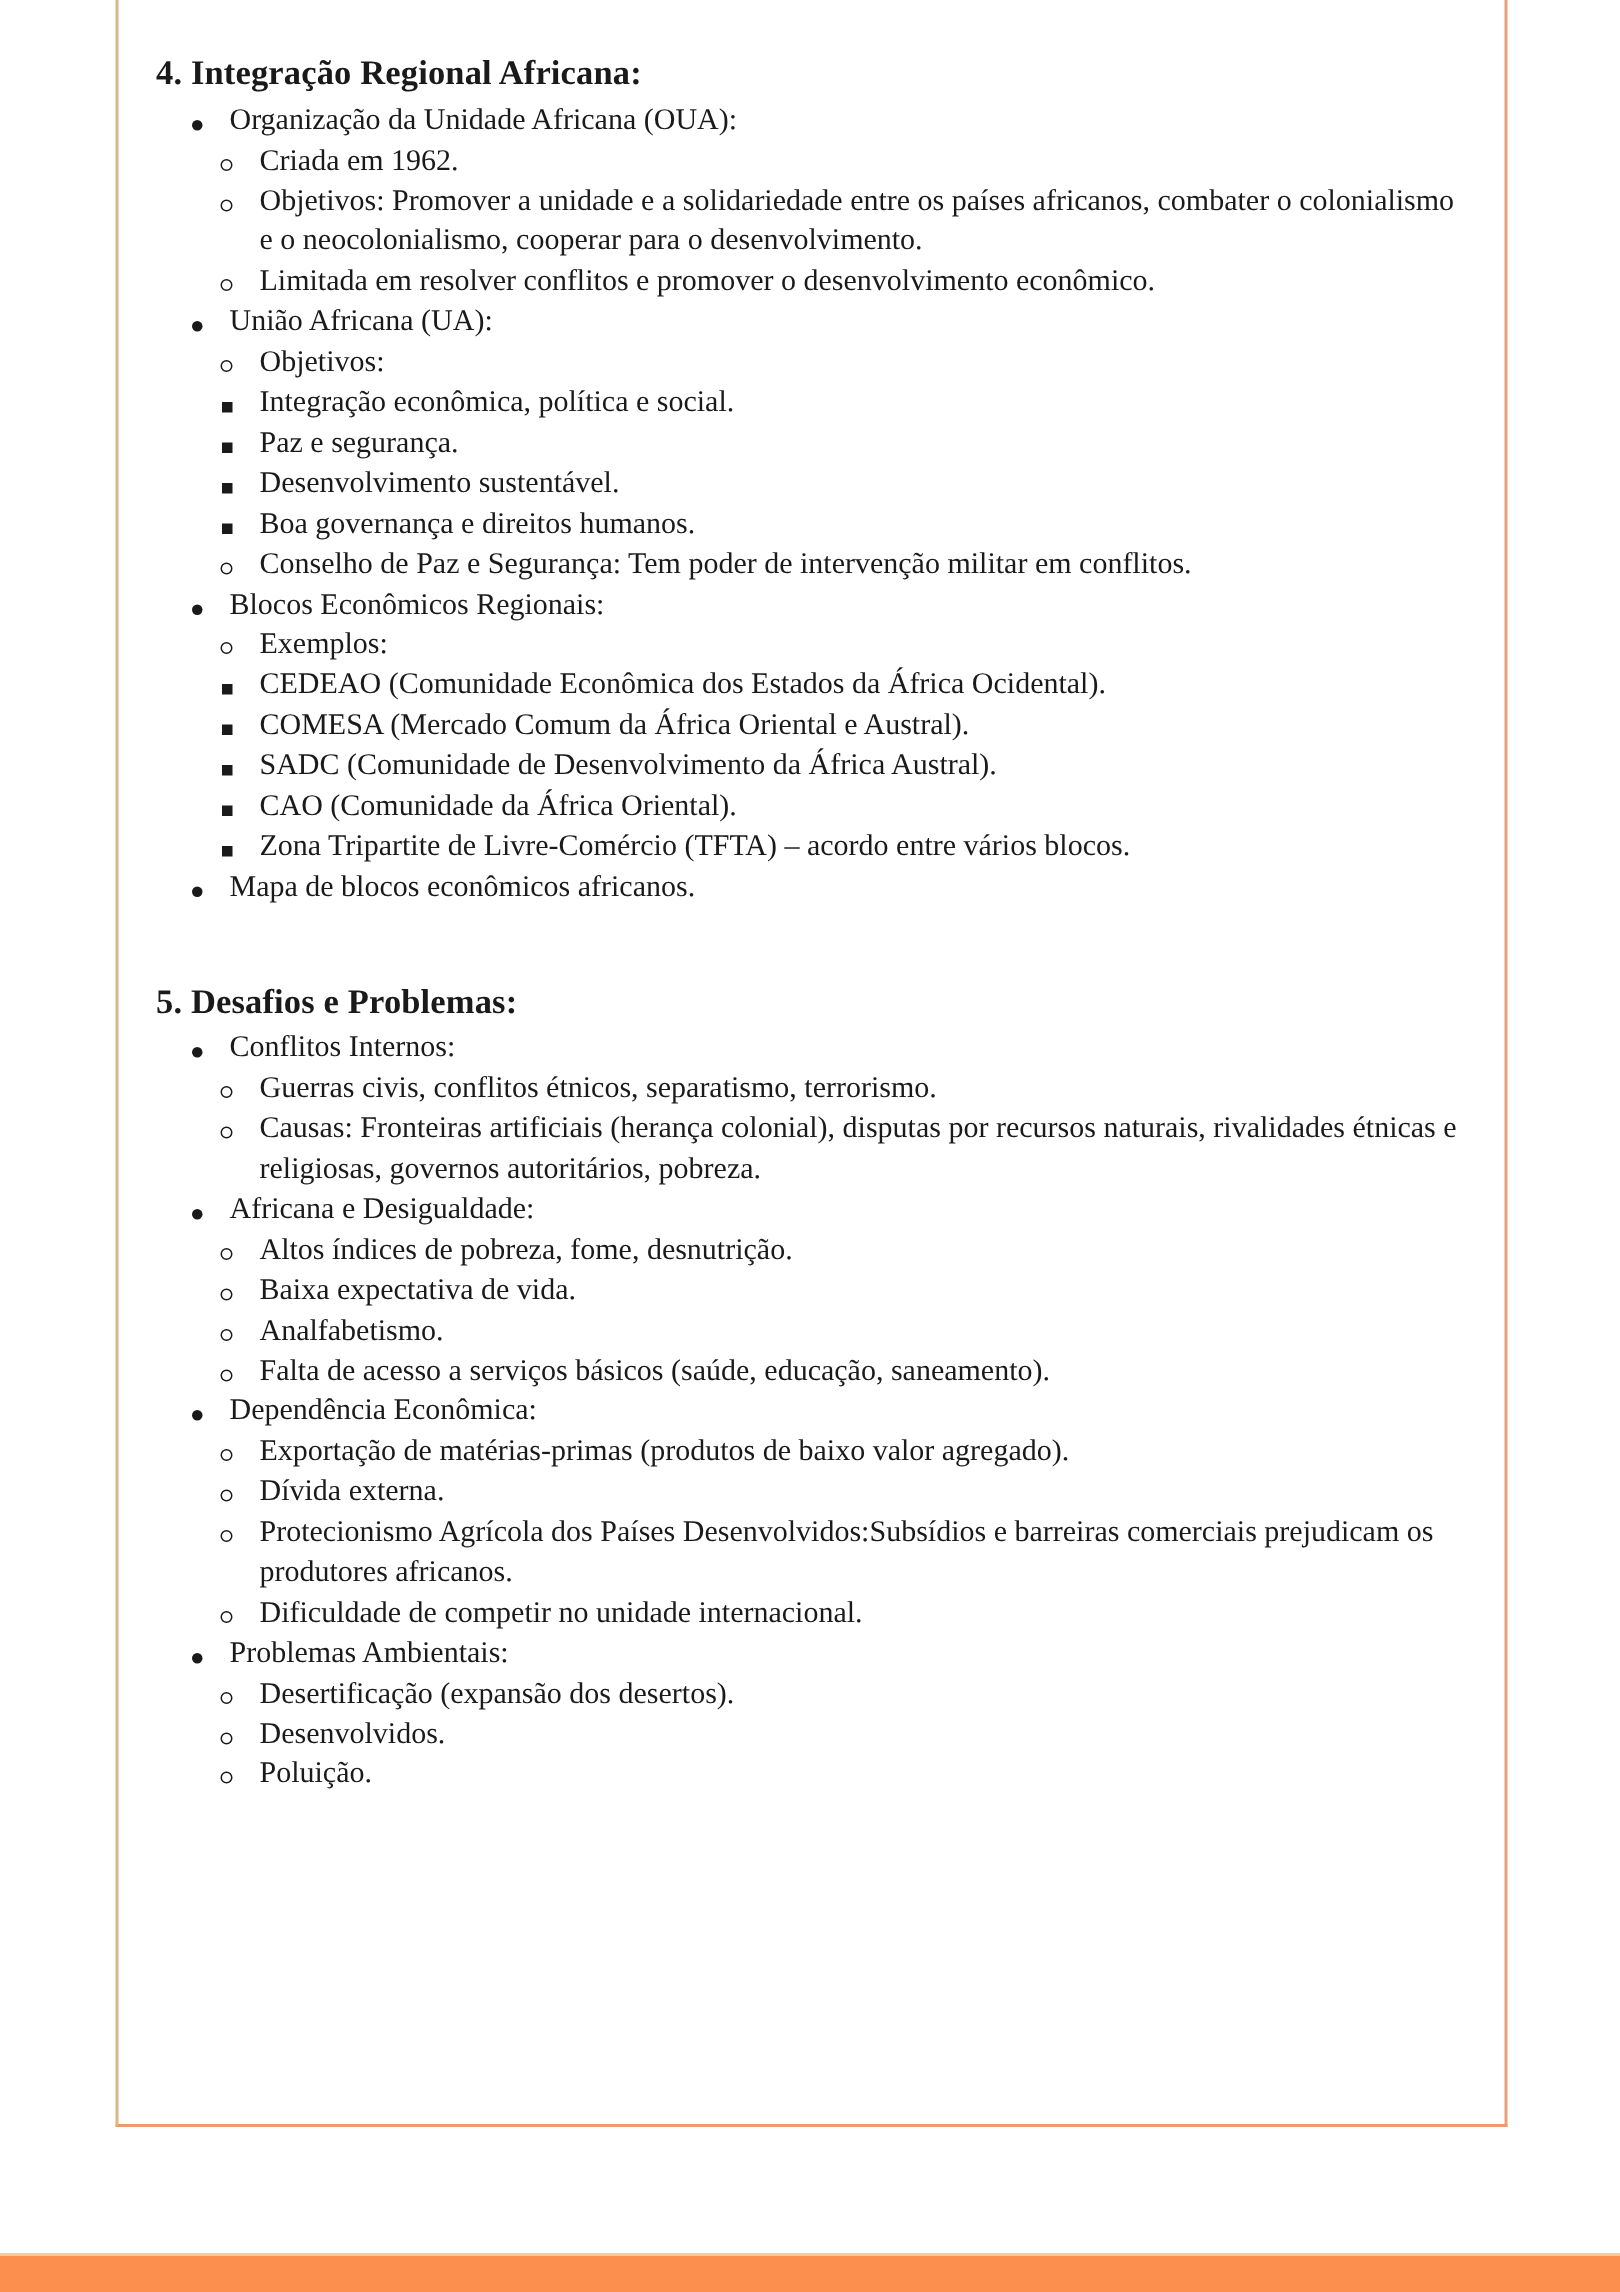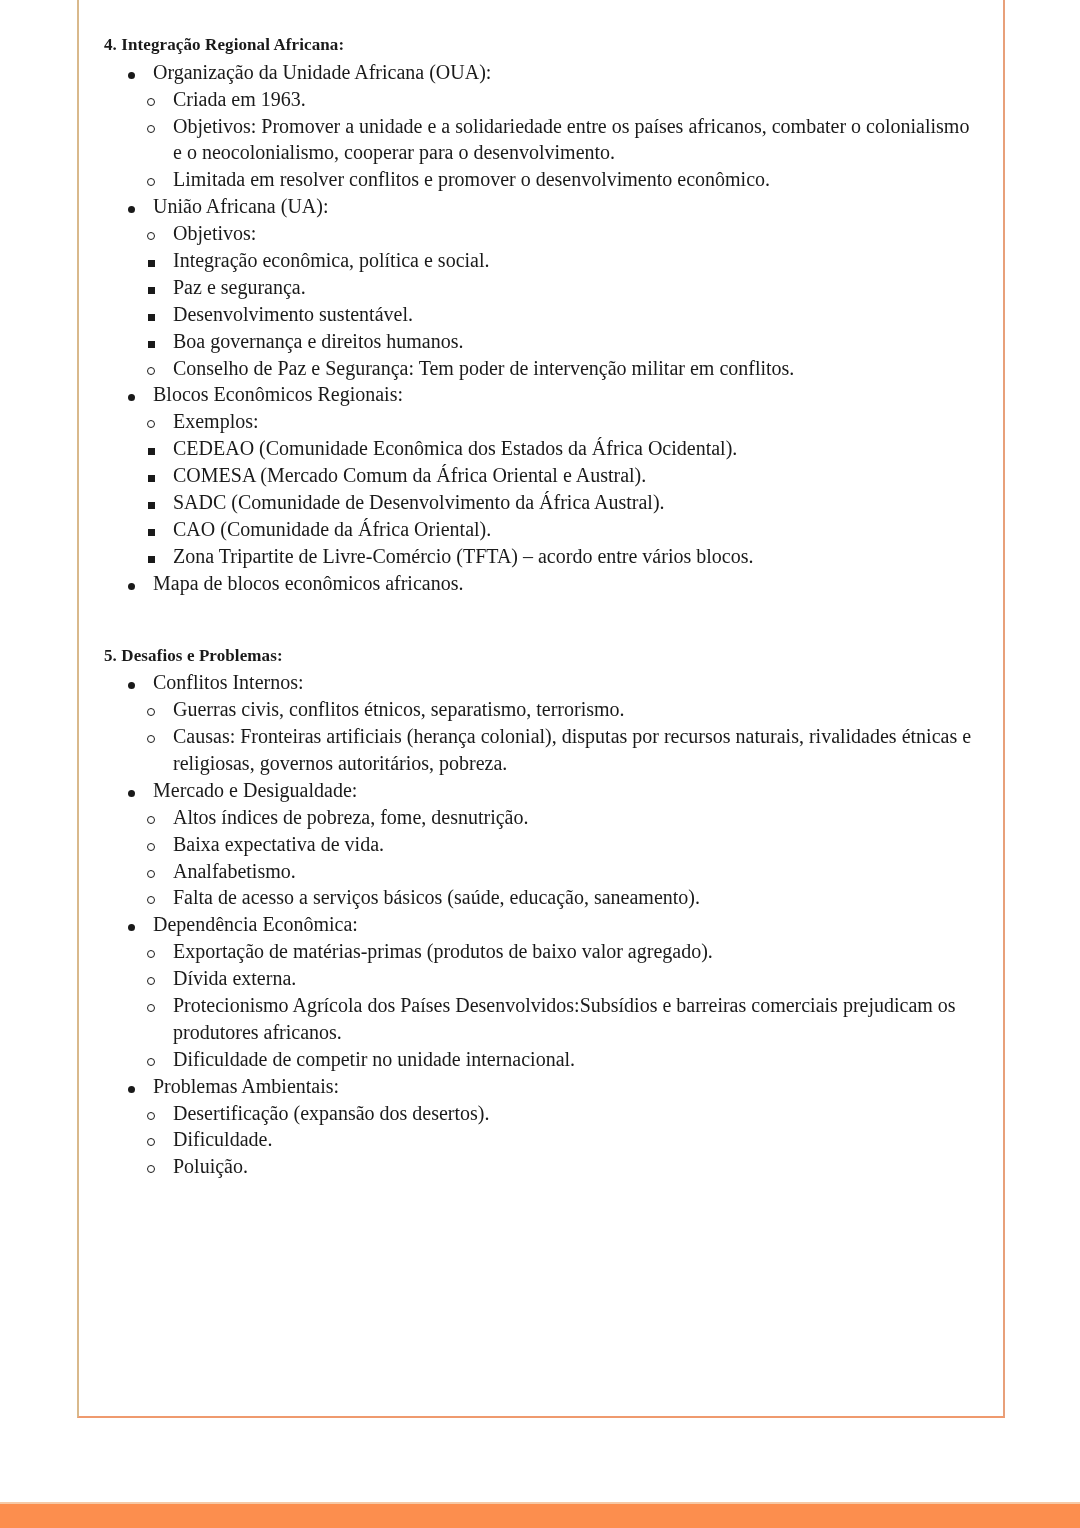--- a/index.html
+++ b/index.html
@@ -56,21 +56,21 @@
   }
 
   .section {
     margin: 0 0 0 0;
   }
   .section + .section {
     margin-top: 48px;
   }
 
   h2.section-title {
-    font-size: 17px;
+    font-size: 23px;
     font-weight: bold;
     line-height: 1.34;
     margin: 0 0 2px 0;
     letter-spacing: 0.1px;
   }
 
   ul.lvl1, ul.lvl2, ul.lvl3 {
     list-style: none;
     margin: 0;
     padding: 0;
@@ -133,21 +133,21 @@
 
     <ul class="lvl1">
       <li class="item">
         <span class="bullet-disc"></span>
         <span class="li-text">Organização da Unidade Africana (OUA):</span>
       </li>
     </ul>
     <ul class="lvl2">
       <li class="item">
         <span class="bullet-circle"></span>
-        <span class="li-text">Criada em 1963.</span>
+        <span class="li-text">Criada em 1962.</span>
       </li>
       <li class="item">
         <span class="bullet-circle"></span>
         <span class="li-text">Objetivos: Promover a unidade e a solidariedade entre os países africanos, combater o colonialismo e o neocolonialismo, cooperar para o desenvolvimento.</span>
       </li>
       <li class="item">
         <span class="bullet-circle"></span>
         <span class="li-text">Limitada em resolver conflitos e promover o desenvolvimento econômico.</span>
       </li>
     </ul>
@@ -244,21 +244,21 @@
         <span class="li-text">Guerras civis, conflitos étnicos, separatismo, terrorismo.</span>
       </li>
       <li class="item">
         <span class="bullet-circle"></span>
         <span class="li-text">Causas: Fronteiras artificiais (herança colonial), disputas por recursos naturais, rivalidades étnicas e religiosas, governos autoritários, pobreza.</span>
       </li>
     </ul>
     <ul class="lvl1">
       <li class="item">
         <span class="bullet-disc"></span>
-        <span class="li-text">Mercado e Desigualdade:</span>
+        <span class="li-text">Africana e Desigualdade:</span>
       </li>
     </ul>
     <ul class="lvl2">
       <li class="item">
         <span class="bullet-circle"></span>
         <span class="li-text">Altos índices de pobreza, fome, desnutrição.</span>
       </li>
       <li class="item">
         <span class="bullet-circle"></span>
         <span class="li-text">Baixa expectativa de vida.</span>
@@ -302,21 +302,21 @@
         <span class="li-text">Problemas Ambientais:</span>
       </li>
     </ul>
     <ul class="lvl2">
       <li class="item">
         <span class="bullet-circle"></span>
         <span class="li-text">Desertificação (expansão dos desertos).</span>
       </li>
       <li class="item">
         <span class="bullet-circle"></span>
-        <span class="li-text">Dificuldade.</span>
+        <span class="li-text">Desenvolvidos.</span>
       </li>
       <li class="item">
         <span class="bullet-circle"></span>
         <span class="li-text">Poluição.</span>
       </li>
     </ul>
   </div>
 
 </div>
 

